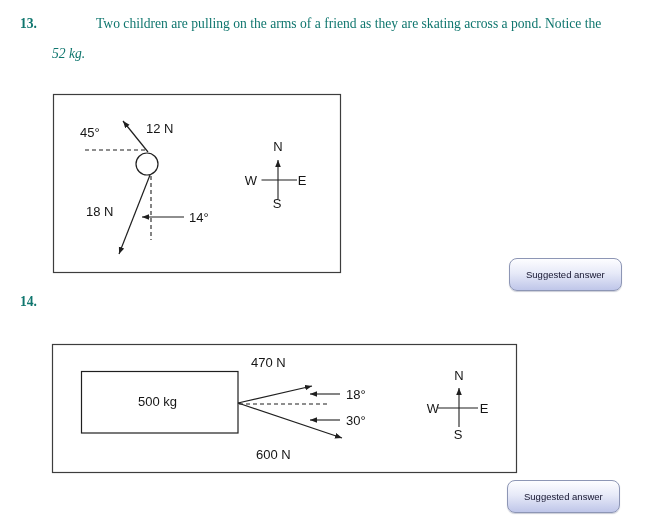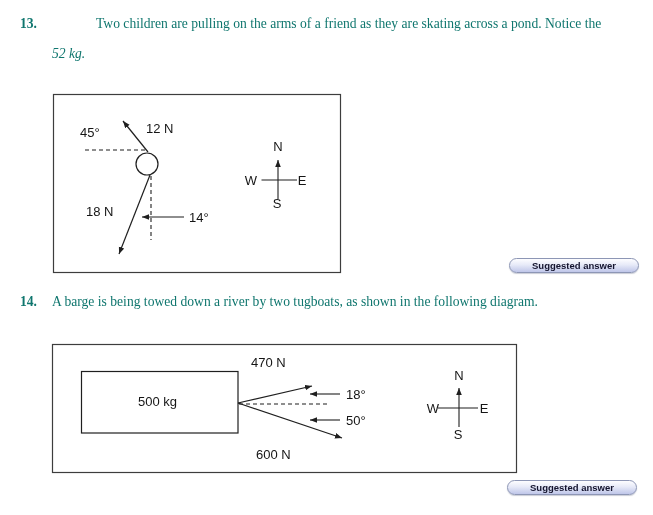--- a/index.html
+++ b/index.html
@@ -19,22 +19,22 @@
     white-space:nowrap; color:#0f766e;
   }
   .pnum { font-weight:bold; }
   .lbl {
     position:absolute; font-family:"Liberation Sans", sans-serif;
     font-size:13px; color:#151515; white-space:nowrap;
   }
   .ctr { transform:translateX(-50%); }
   .btn {
     position:absolute; display:inline-flex; align-items:center; justify-content:center;
-    height:15px; padding:0 22px;
-    font-family:"Liberation Sans", sans-serif; font-size:9.5px; font-weight:bold;
+    height:33px; padding:0 16px;
+    font-family:"Liberation Sans", sans-serif; font-size:9.5px; font-weight:normal;
     color:#14142e; white-space:nowrap;
     background:linear-gradient(to bottom, #fdfdff 0%, #e7eaf8 45%, #bfc6e9 100%);
     border:1px solid #8d96b5; border-radius:8px;
     box-shadow:0 1px 1px rgba(40,50,90,0.25);
     cursor:pointer;
   }
 </style>
 </head>
 <body>
 
@@ -77,27 +77,26 @@
   <span class="lbl" style="left:86px; top:204px;">18 N</span>
   <span class="lbl" style="left:189px; top:210px;">14°</span>
   <span class="lbl ctr" style="left:278px; top:139px;">N</span>
   <span class="lbl ctr" style="left:251px; top:173px;">W</span>
   <span class="lbl ctr" style="left:302px; top:173px;">E</span>
   <span class="lbl ctr" style="left:277px; top:196px;">S</span>
 
   <button class="btn" style="left:509px; top:258px;">Suggested answer</button>
 
   <div class="ptext pnum" style="left:20px; top:292px;">14.</div>
-  <div class="ptext" style="left:52px; top:292px;">A barge is being towed down a river by two tugboats, as shown in the following diagram.</div>
 
   <span class="lbl" style="left:138px; top:394px;">500 kg</span>
   <span class="lbl" style="left:251px; top:355px;">470 N</span>
   <span class="lbl" style="left:346px; top:387px;">18°</span>
   <span class="lbl" style="left:256px; top:447px;">600 N</span>
-  <span class="lbl" style="left:346px; top:413px;">50°</span>
+  <span class="lbl" style="left:346px; top:413px;">30°</span>
   <span class="lbl ctr" style="left:459px; top:368px;">N</span>
   <span class="lbl ctr" style="left:433px; top:401px;">W</span>
   <span class="lbl ctr" style="left:484px; top:401px;">E</span>
   <span class="lbl ctr" style="left:458px; top:427px;">S</span>
 
   <button class="btn" style="left:507px; top:480px;">Suggested answer</button>
 
 </div>
 
 </body></html>

